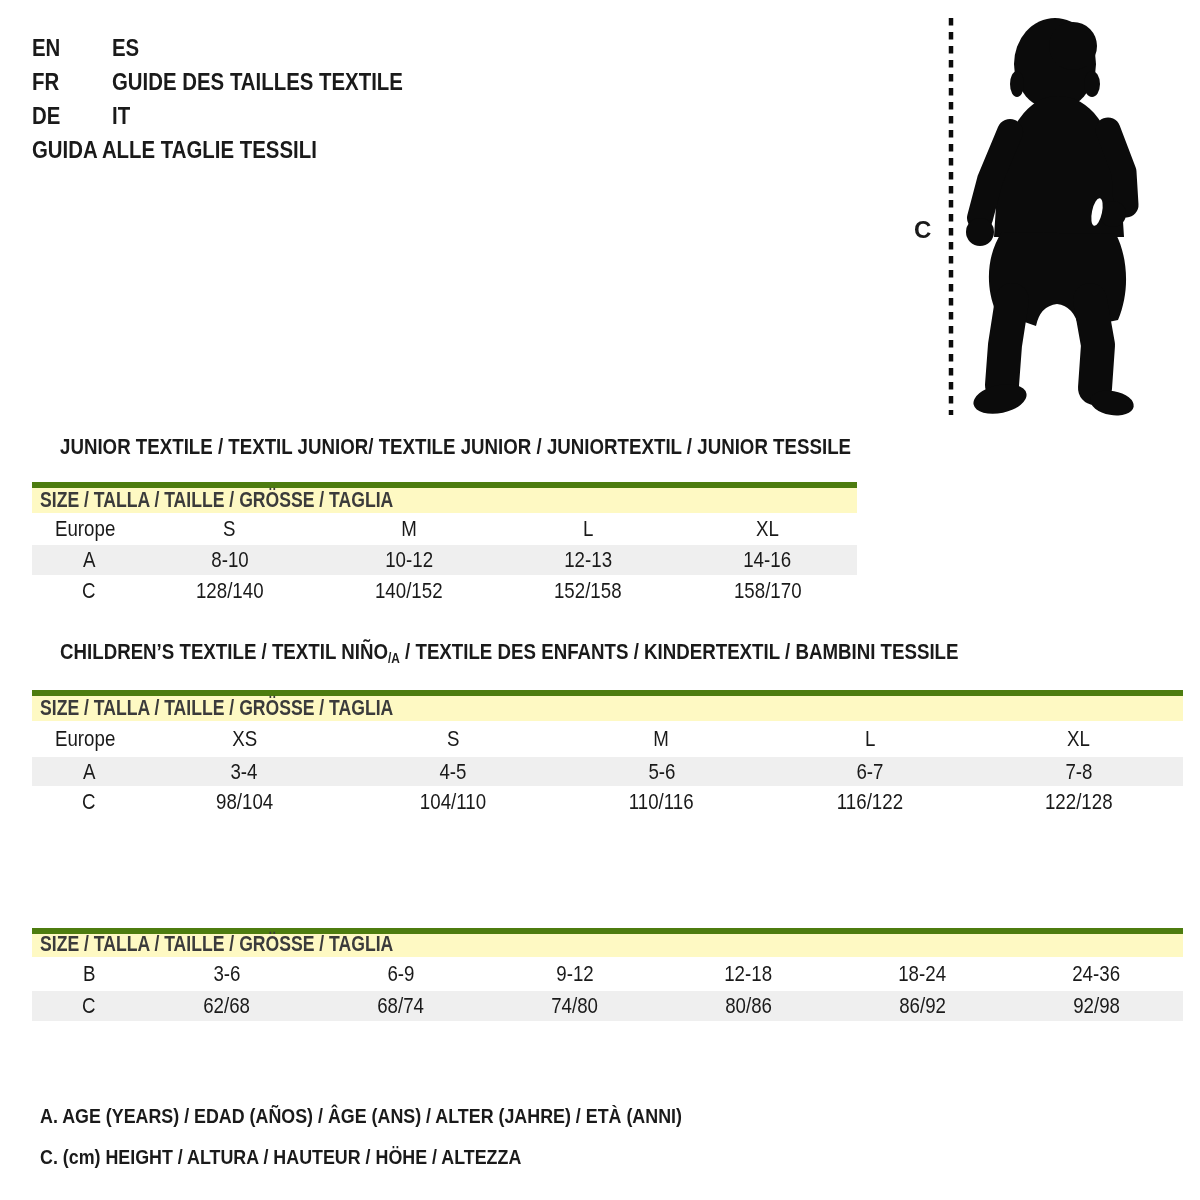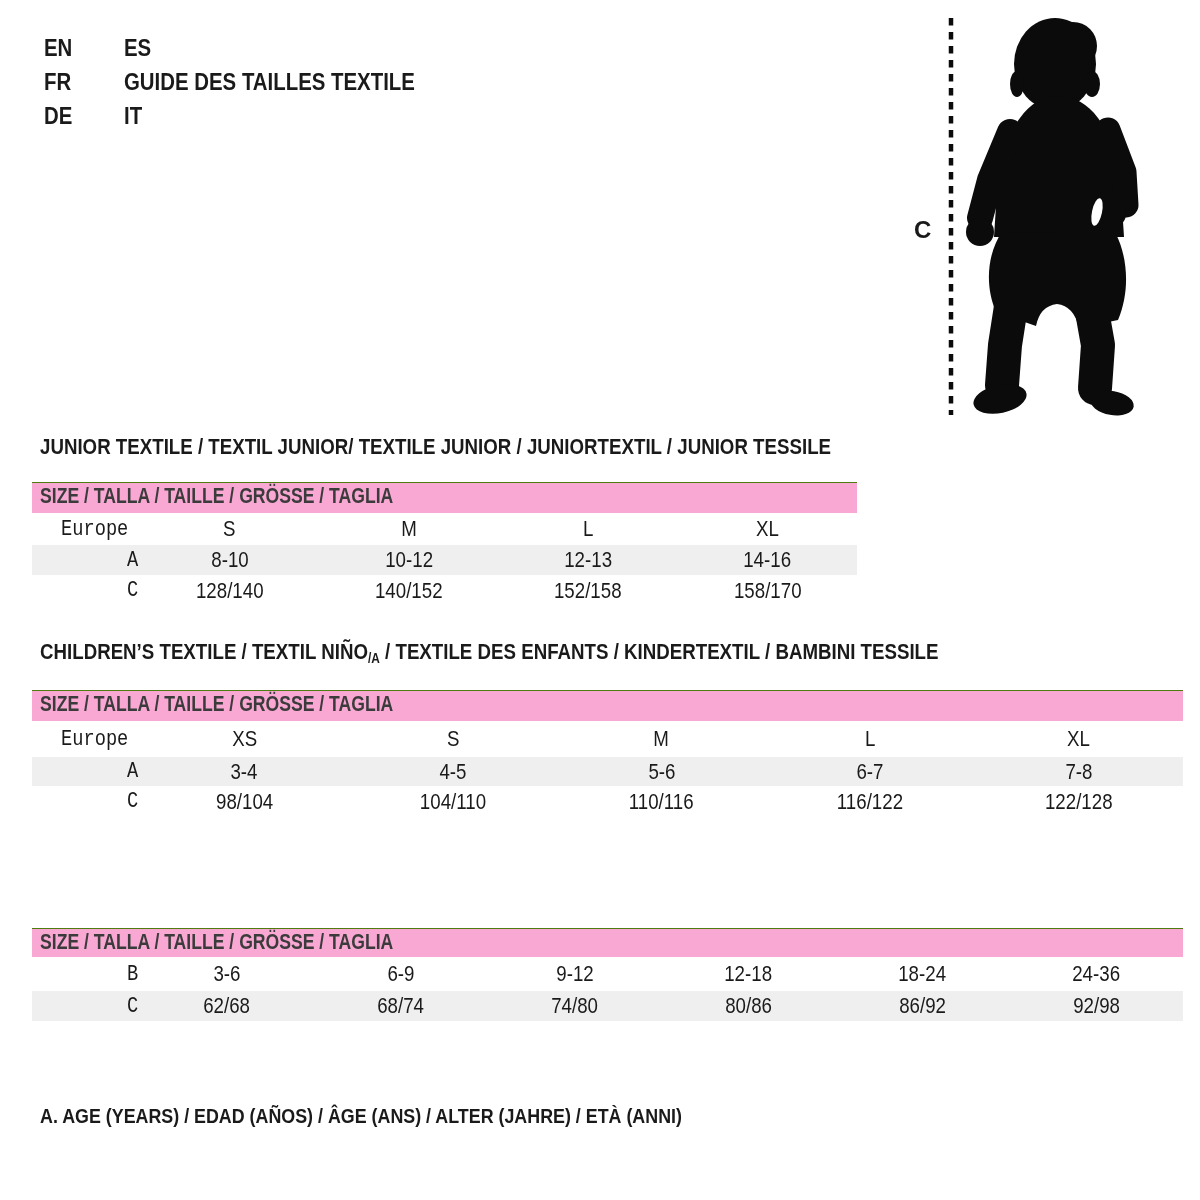--- a/index.html
+++ b/index.html
@@ -8,41 +8,41 @@
     font-family:"Liberation Sans", sans-serif; color:#1a1a1a; overflow:hidden;
   }
   .abs { position:absolute; }
 
   
   .cond  { display:inline-block; transform:scaleX(.85); transform-origin:0 50%; white-space:nowrap; }
   .condc { display:inline-block; transform:scaleX(.85); transform-origin:50% 50%; white-space:nowrap; }
   .cond8 { display:inline-block; transform:scaleX(.80); transform-origin:0 50%; white-space:nowrap; }
 
   
-  .lang { left:44px; top:31px; display:grid; grid-template-columns:80px auto;text-decoration:underline; }
+  .lang { left:32px; top:31px; display:grid; grid-template-columns:80px auto;text-decoration:underline; }
   .lang .cell { height:34px; line-height:34px; font-weight:bold; font-size:24px; }
 
   
   .fig-svg { left:940px; top:0px; width:260px; height:420px; }
   .c-label { left:914px; top:216px; font-size:24px; font-weight:bold; }
 
   
-  .sec-title { font-size:22px; font-weight:bold; line-height:24px; white-space:nowrap; }
+  .sec-title { font-size:22px; font-weight:bold; line-height:24px; white-space:nowrap;margin-left:20px; }
   .sub { font-size:14px; position:relative; top:4px; font-weight:bold; }
 
   
   .tbl { position:absolute; }
   .size-bar {
-    background:#f9a8d4; color:#3b3b3b; font-weight:bold; font-size:22px;
-    display:flex; align-items:flex-start; padding-left:8px; box-sizing:border-box;
-    border-top:1px solid #4d7c0f;
+    background:#fef9c3; color:#3b3b3b; font-weight:bold; font-size:22px;
+    display:flex; align-items:flex-end; padding-left:8px; box-sizing:border-box;
+    border-top:6px solid #4d7c0f;
   }
   .trow { display:grid; align-items:center; font-size:22px; }
   .trow.shaded { background:#efefef; }
-  .trow .lbl { text-align:right; padding-left:8px;font-family:Liberation Mono, monospace; }
+  .trow .lbl { text-align:center; padding-left:8px; }
   .trow .val { text-align:center; }
   .cols4 { grid-template-columns:108px repeat(4,1fr); }
   .cols5 { grid-template-columns:108px repeat(5,1fr); }
   .cols6 { grid-template-columns:108px repeat(6,1fr); }
 
   
   .legend { left:40px; top:1095px; }
   .legend .line { height:41px; line-height:41px; font-size:21px; font-weight:bold; white-space:nowrap; }
 </style>
 </head>
@@ -50,20 +50,21 @@
 
 <div class="page">
 
   <div class="abs lang">
     <div class="cell"><span class="cond">EN</span></div>
     <div class="cell"><span class="cond">ES</span></div>
     <div class="cell"><span class="cond">FR</span></div>
     <div class="cell"><span class="cond">GUIDE DES TAILLES TEXTILE</span></div>
     <div class="cell"><span class="cond">DE</span></div>
     <div class="cell"><span class="cond">IT</span></div>
+    <div class="cell"><span class="cond">GUIDA ALLE TAGLIE TESSILI</span></div>
   </div>
 
   <div class="abs c-label">C</div>
 
   <svg class="abs fig-svg" viewBox="0 0 260 420">
     <g fill="#0b0b0b" stroke="none">
 
       <line x1="11" y1="18" x2="11" y2="415" stroke="#0b0b0b" stroke-width="4.5" stroke-dasharray="7.5 6.5"></line>
 
       <ellipse cx="115" cy="64" rx="41" ry="46"></ellipse>
@@ -175,15 +176,16 @@
       <div class="val"><span class="condc">68/74</span></div>
       <div class="val"><span class="condc">74/80</span></div>
       <div class="val"><span class="condc">80/86</span></div>
       <div class="val"><span class="condc">86/92</span></div>
       <div class="val"><span class="condc">92/98</span></div>
     </div>
   </div>
 
   <div class="abs legend">
     <div class="line"><span class="cond">A. AGE (YEARS) / EDAD (AÑOS) / ÂGE (ANS) / ALTER (JAHRE) / ETÀ (ANNI)</span></div>
+    <div class="line"><span class="cond">C. (cm) HEIGHT / ALTURA / HAUTEUR / HÖHE / ALTEZZA</span></div>
   </div>
 
 </div>
 
 </body></html>

